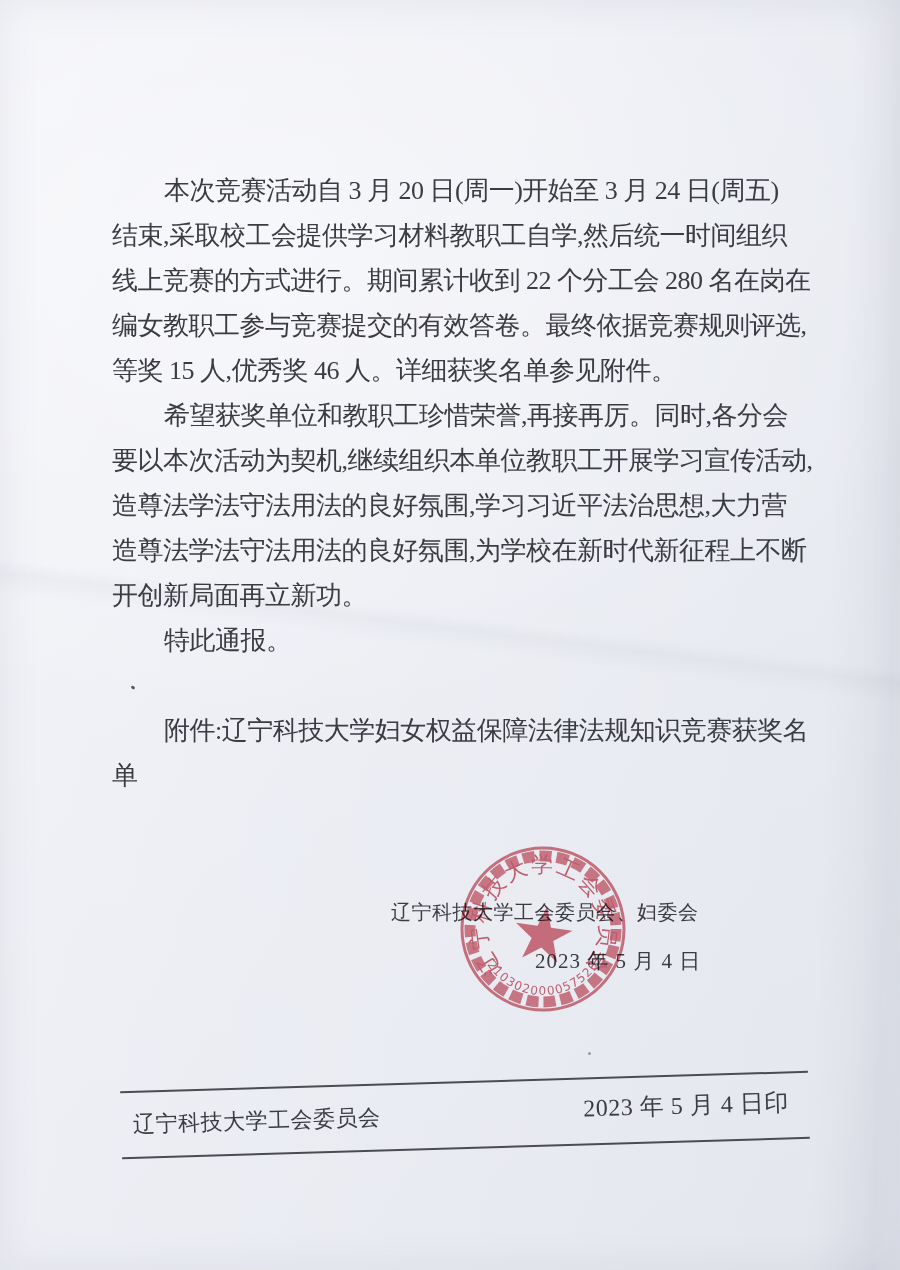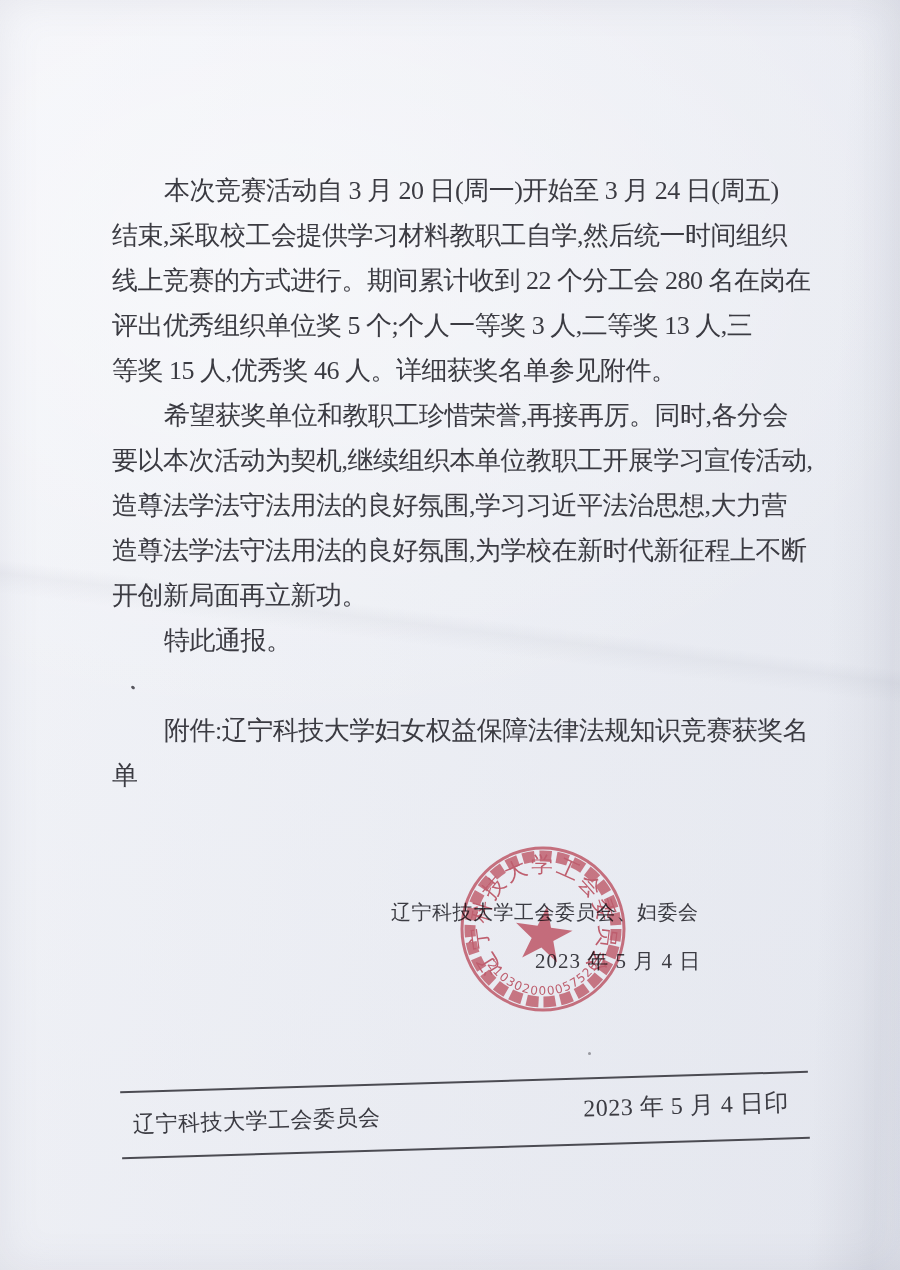--- a/index.html
+++ b/index.html
@@ -70,21 +70,21 @@
 <body>
 
 <div class="page">
 
   <div class="texture"></div>
 
   <div class="body-text">
     <div class="line indent">本次竞赛活动自 3 月 20 日(周一)开始至 3 月 24 日(周五)</div>
     <div class="line">结束,采取校工会提供学习材料教职工自学,然后统一时间组织</div>
     <div class="line">线上竞赛的方式进行。期间累计收到 22 个分工会 280 名在岗在</div>
-    <div class="line">评出优秀组织单位奖 5 个;个人一等奖 3 人,二等奖 13 人,三</div>
+    <div class="line">编女教职工参与竞赛提交的有效答卷。最终依据竞赛规则评选,</div>
     <div class="line">等奖 15 人,优秀奖 46 人。详细获奖名单参见附件。</div>
     <div class="line indent">希望获奖单位和教职工珍惜荣誉,再接再厉。同时,各分会</div>
     <div class="line">要以本次活动为契机,继续组织本单位教职工开展学习宣传活动,</div>
     <div class="line">造尊法学法守法用法的良好氛围,学习习近平法治思想,大力营</div>
     <div class="line">造尊法学法守法用法的良好氛围,为学校在新时代新征程上不断</div>
     <div class="line">开创新局面再立新功。</div>
     <div class="line indent">特此通报。</div>
     <div class="line"></div>
     <div class="line indent">附件:辽宁科技大学妇女权益保障法律法规知识竞赛获奖名</div>
     <div class="line">单</div>

